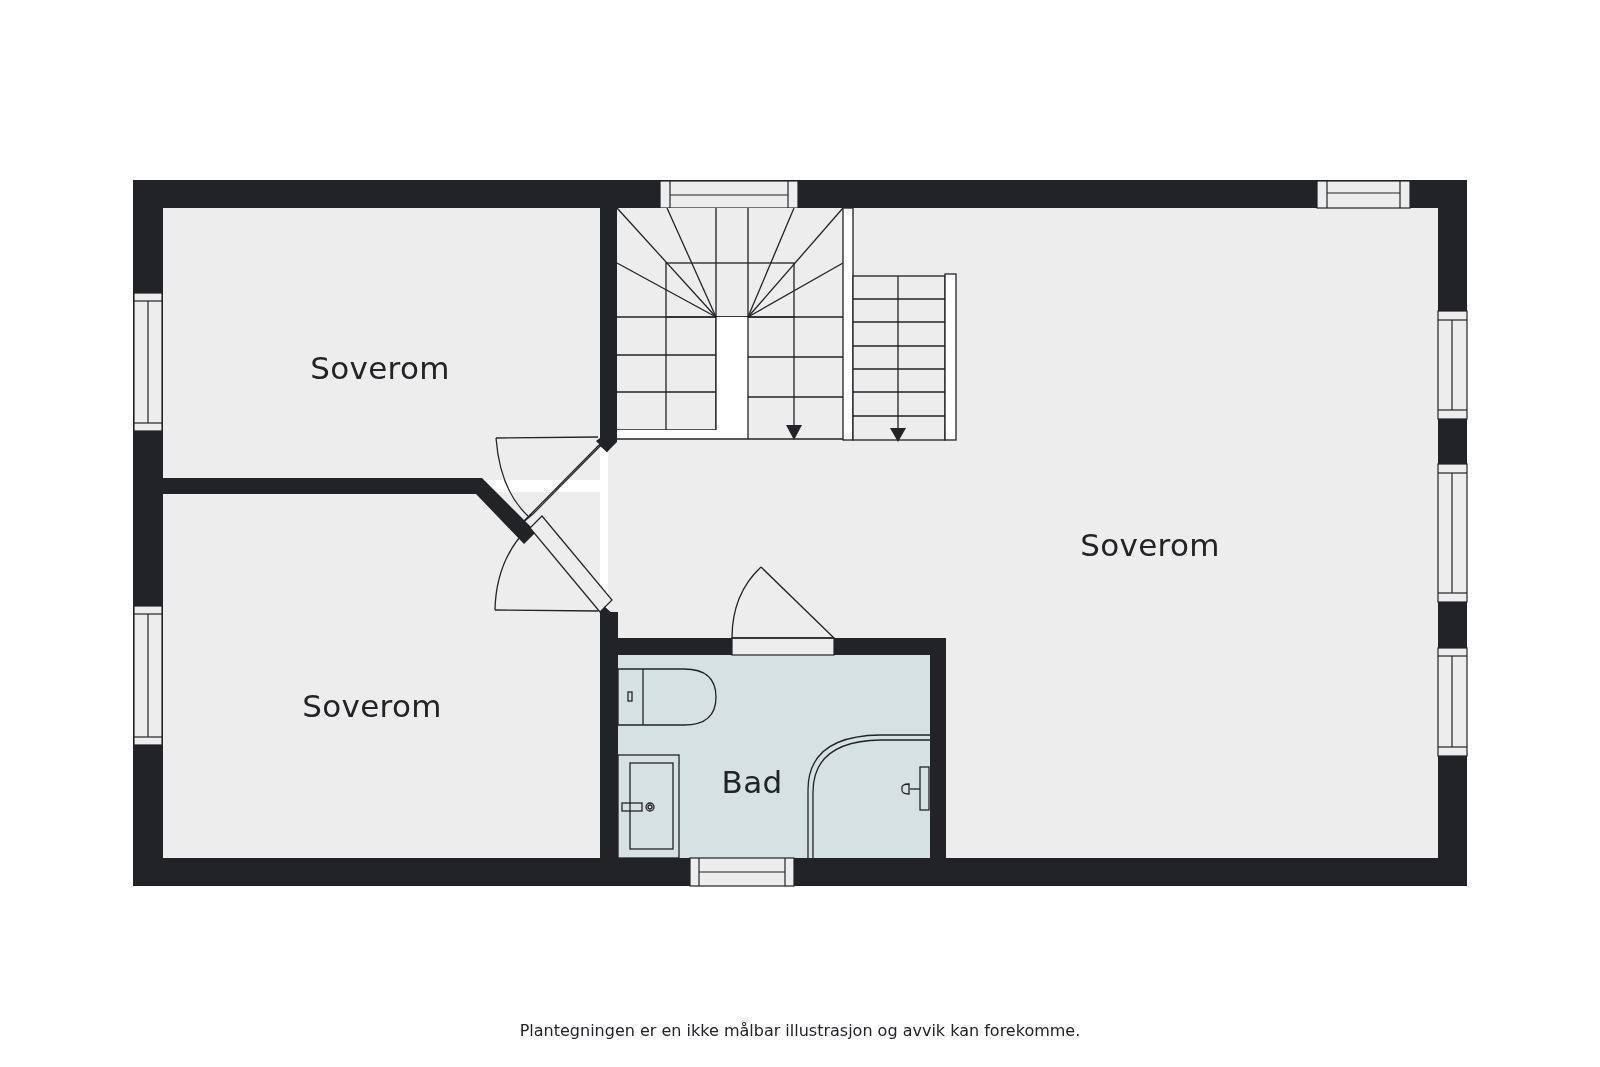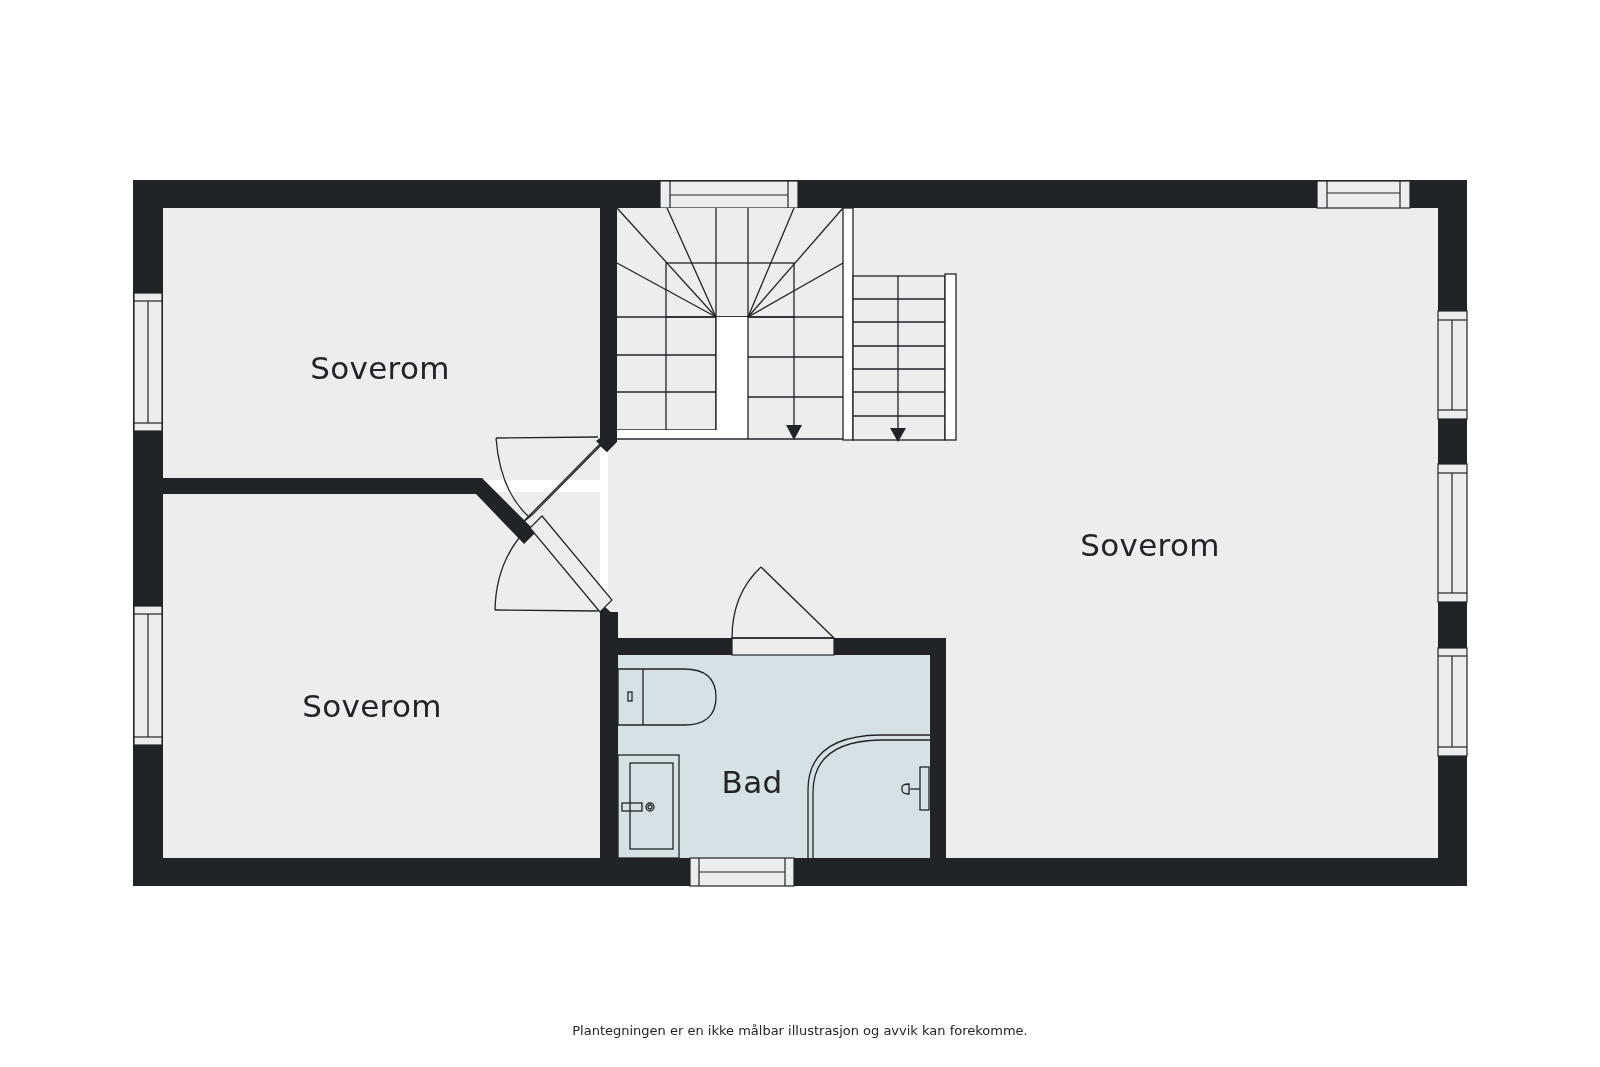--- a/index.html
+++ b/index.html
@@ -1,19 +1,19 @@
 <!DOCTYPE html>
 <html><head>
   <meta charset="utf-8">
   <style>
     html, body { margin: 0; padding: 0; background: #ffffff; }
     body { width: 1600px; height: 1067px; position: relative; overflow: hidden; font-family: "DejaVu Sans", sans-serif; }
     #plan { position: absolute; left: 0; top: 0; width: 1600px; height: 1067px; }
     .room-label { position: absolute; font-family: "DejaVu Sans", sans-serif; font-size: 31px; color: #222327; white-space: nowrap; transform: translate(-50%, -50%); letter-spacing: 0.3px; margin-top: 16px; }
-    .disclaimer { position: absolute; left: 50%; top: 1030px; transform: translate(-50%, -50%); font-family: "DejaVu Sans", sans-serif; font-size: 13px; color: #222327; white-space: nowrap; }
+    .disclaimer { position: absolute; left: 50%; top: 1030px; transform: translate(-50%, -50%); font-family: "DejaVu Sans", sans-serif; font-size: 16px; color: #222327; white-space: nowrap; }
   </style>
 </head>
 <body>
 
 <svg id="plan" viewBox="0 0 1600 1067" xmlns="http://www.w3.org/2000/svg">
 
   <g>
     <rect x="158" y="205" width="442" height="275" fill="#ededed"></rect>
     <rect x="158" y="492" width="442" height="366" fill="#ededed"></rect>
     <rect x="608" y="205" width="830" height="653" fill="#ededed"></rect>

